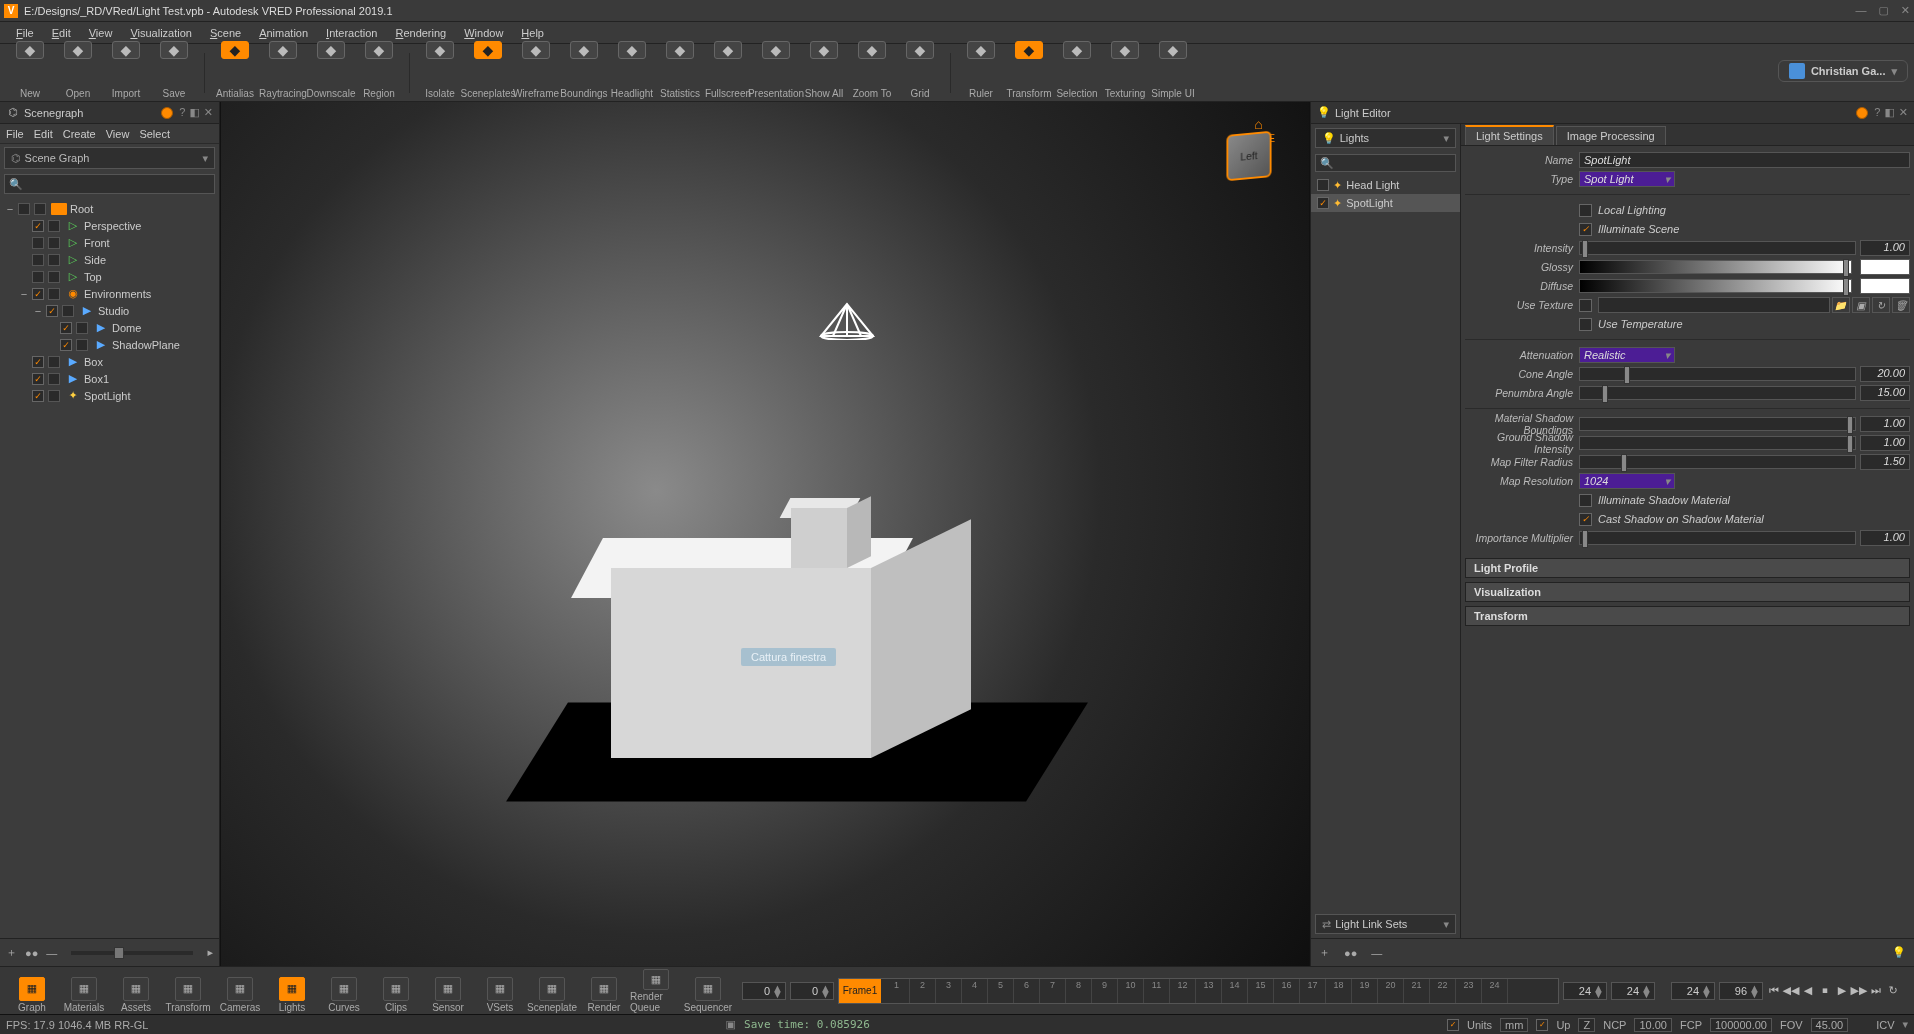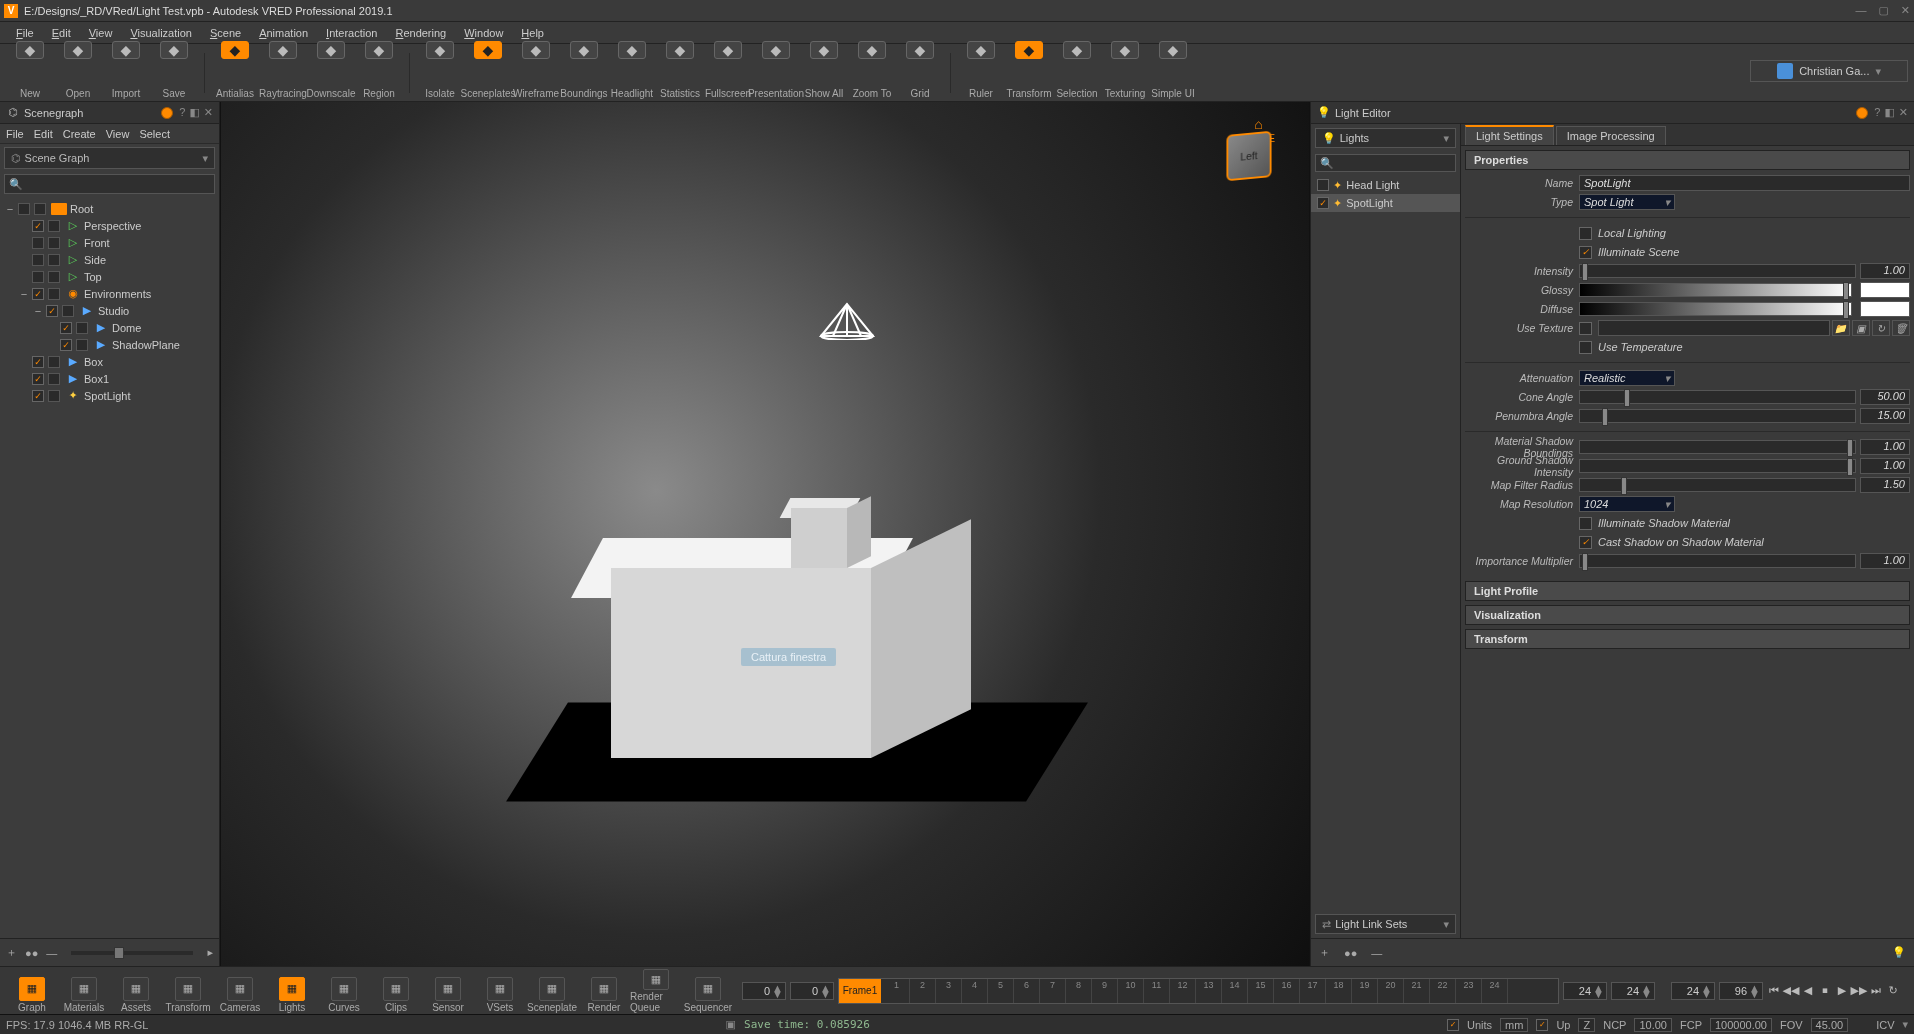--- a/index.html
+++ b/index.html
@@ -11,21 +11,21 @@
 .menubar { background: #3a3a3a; height: 22px; display: flex; align-items: center; padding: 0 8px; gap: 2px; border-bottom: 1px solid #222; }
 .menubar span { padding: 2px 8px; color: #ccc; cursor: default; }
 .menubar span u { text-decoration: underline; }
 .toolbar-main { background: #3a3a3a; height: 58px; display: flex; align-items: center; padding: 0 6px; border-bottom: 1px solid #222; position: relative; }
 .tool-group { display: flex; }
 .tool-btn { display: flex; flex-direction: column; align-items: center; justify-content: flex-end; width: 48px; height: 52px; color: #aaa; cursor: pointer; }
 .tool-btn .ico { width: 28px; height: 28px; border: 1px solid #666; border-radius: 3px; background: #444; margin-bottom: 2px; display: flex; align-items: center; justify-content: center; color: #bbb; font-size: 14px; }
 .tool-btn.active .ico { background: #ff8a00; border-color: #ff8a00; color: #222; }
 .tool-btn .lbl { font-size: 10px; margin-top: 27px; }
 .vdiv { width: 1px; height: 40px; background: #2a2a2a; margin: 0 6px; }
-.user-badge { position: absolute; right: 6px; top: 16px; background: #3a3a3a; border: 1px solid #555; padding: 2px 26px; border-radius: 0; display: flex; align-items: center; gap: 6px; }
+.user-badge { position: absolute; right: 6px; top: 16px; background: #3a3a3a; border: 1px solid #555; padding: 2px 10px; border-radius: 6px; display: flex; align-items: center; gap: 6px; font-weight: bold; }
 .user-badge .av { width: 16px; height: 16px; background: #4a90d9; border-radius: 2px; }
 .midrow { flex: 1; display: flex; min-height: 0; }
 .panel { background: #3c3c3c; display: flex; flex-direction: column; }
 .panel-head { height: 22px; background: #333; display: flex; align-items: center; padding: 0 6px; border-bottom: 1px solid #222; }
 .panel-head .ph-icon { width: 14px; height: 14px; margin-right: 4px; display:flex;align-items:center;justify-content:center;color:#aaa;}
 .panel-head .ph-title { flex: 1; color: #ccc; }
 .panel-head .ph-dot { width: 12px; height: 12px; border-radius: 50%; background: #ff8a00; margin-right: 6px; border:1px solid #aa5a00;}
 .panel-head .ph-ctrls { display: flex; gap: 4px; color: #888; }
 .panel-head .ph-ctrls span{cursor:pointer;}
 .left-col { width: 220px; border-right: 1px solid #222; }
@@ -83,21 +83,21 @@
 .le-bottom .spacer{flex:1;}
 .le-right { flex:1; display:flex;flex-direction:column;background:#3a3a3a;}
 .le-tabs { height:22px;display:flex;align-items:flex-end;border-bottom:1px solid #222;padding-left:4px;gap:2px;background:#333;}
 .le-tab { padding:3px 10px;background:#3a3a3a;border:1px solid #555;border-bottom:none;color:#ccc;cursor:pointer;}
 .le-tab.active{background:#444;border-top:2px solid #ff8a00;}
 .props { flex:1;overflow:auto;padding:4px;}
 .section-head{background:#4a4a4a;border:1px solid #222;padding:3px 8px;font-weight:bold;color:#ddd;margin-bottom:4px;}
 .prop-row{display:flex;align-items:center;height:18px;margin:1px 0;font-style:italic;}
 .prop-row .plabel{width:114px;text-align:right;padding-right:6px;color:#bbb;font-size:10.5px;}
 .prop-row .pfield{flex:1;background:#2a2a2a;border:1px solid #555;height:16px;padding:0 4px;color:#ddd;display:flex;align-items:center;}
-.prop-row .pselect{flex:0 0 96px;background:#0f172a;border:1px solid #555;height:16px;padding:0 4px;color:#ddd;display:flex;align-items:center;}
+.prop-row .pselect{flex:0 0 96px;background:#4c1d95;border:1px solid #555;height:16px;padding:0 4px;color:#ddd;display:flex;align-items:center;}
 .prop-row .pselect .arrow{margin-left:auto;color:#888;}
 .prop-row .pcheck{width:13px;height:13px;border:1px solid #666;background:#2a2a2a;margin-right:6px;display:flex;align-items:center;justify-content:center;color:#ff8a00;font-size:9px;}
 .prop-row .slider{flex:1;height:14px;background:linear-gradient(to right,#000,#fff);border:1px solid #555;margin-right:4px;position:relative;}
 .prop-row .slider.flat{background:#2a2a2a;}
 .prop-row .slider .sk{position:absolute;right:2px;top:-2px;width:6px;height:18px;background:#888;border:1px solid #333;}
 .prop-row .numbox{width:50px;background:#2a2a2a;border:1px solid #555;height:16px;text-align:right;padding:0 4px;color:#ddd;}
 .prop-row .swatch{width:50px;height:16px;background:#fff;border:1px solid #555;margin-left:4px;}
 .prop-row .ibtn{width:18px;height:16px;border:1px solid #555;background:#3a3a3a;margin-left:2px;display:flex;align-items:center;justify-content:center;color:#aaa;cursor:pointer;font-size:10px;}
 .prop-divider{height:1px;background:#2a2a2a;margin:6px 0;}
 .bottom-toolbar { height: 48px; background: #373737; border-top:1px solid #222;display:flex;align-items:center;padding:0 6px;}
@@ -452,21 +452,20 @@
           <span>Light Link Sets</span>
           <span class="arrow">▾</span>
         </div>
       </div>
       <div class="le-right">
         <div class="le-tabs" id="le-tabs">
             <div class="le-tab active">Light Settings</div>
             <div class="le-tab">Image Processing</div>
           </div>
         <div class="props">
-          <div class="section-head">Properties</div>
 
           <div class="prop-row">
               <div class="plabel">Name</div>
             <div class="pfield">SpotLight</div>
             </div>
           <div class="prop-row">
               <div class="plabel">Type</div>
             <div class="pselect">
                 <span>Spot Light</span>
                 <span class="arrow">▾</span>
@@ -526,21 +525,21 @@
             <div class="pselect">
                 <span>Realistic</span>
                 <span class="arrow">▾</span>
               </div>
             </div>
           <div class="prop-row">
               <div class="plabel">Cone Angle</div>
             <div class="slider flat">
                 <div class="sk" style="left:16%"></div>
               </div>
-            <div class="numbox">50.00</div>
+            <div class="numbox">20.00</div>
             </div>
           <div class="prop-row">
               <div class="plabel">Penumbra Angle</div>
             <div class="slider flat">
                 <div class="sk" style="left:8%"></div>
               </div>
             <div class="numbox">15.00</div>
             </div>
           <div class="prop-divider"></div>
 

